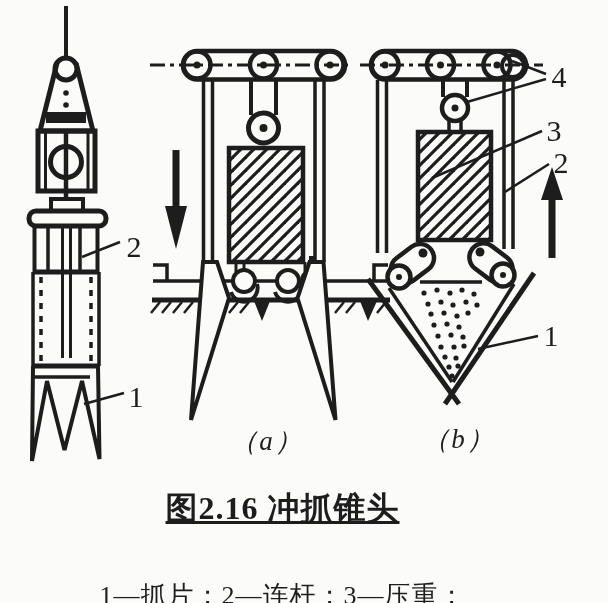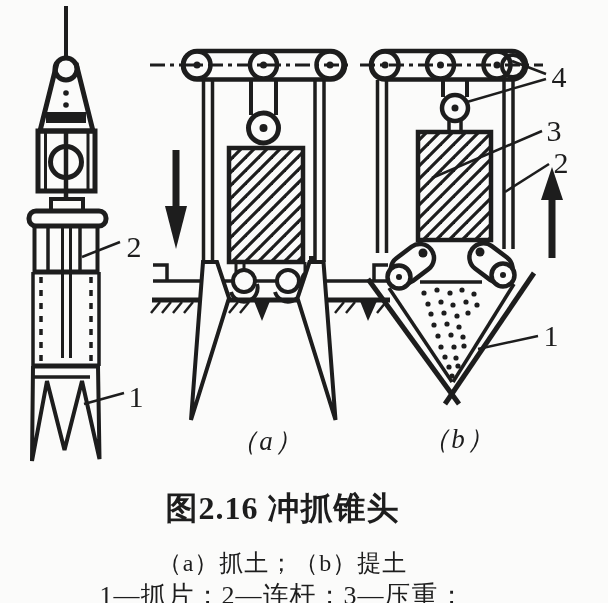--- a/index.html
+++ b/index.html
@@ -18,21 +18,21 @@
   }
   .panel-label{
     font-family:"Liberation Serif", serif;
     font-size:27px;font-style:italic;fill:#1d1d1d;text-anchor:middle;
     letter-spacing:2px;
   }
   .caption-line{
     position:absolute;left:0;width:565px;text-align:center;
     color:#1d1d1d;white-space:nowrap;
   }
-  .fig-title{top:487px;font-size:32px;font-weight:700;letter-spacing:1px;}
+  .fig-title{top:487px;font-size:32px;font-weight:700;letter-spacing:1px;text-decoration:underline;}
   .fig-subtitle{top:547px;font-size:24px;letter-spacing:1px;}
   .fig-legend{top:578px;font-size:26px;letter-spacing:1px;}
 </style>
 </head>
 <body>
 
 <div class="stage">
 
   <svg width="608" height="482" viewBox="0 0 608 482">
     <defs>
@@ -247,15 +247,14 @@
       </g>
       <text class="callout-num" x="559" y="87">4</text>
       <text class="callout-num" x="554" y="141">3</text>
       <text class="callout-num" x="561" y="173">2</text>
       <text class="callout-num" x="551" y="346">1</text>
       <text class="panel-label" x="459" y="448">（b）</text>
     </g>
   </svg>
 
   <div class="caption-line fig-title">图2.16 冲抓锥头</div>
-  <div class="caption-line fig-subtitle">（a）抓土；（b）提土</div>
   <div class="caption-line fig-legend">1—抓片；2—连杆；3—压重；</div>
 </div>
 
 </body></html>

